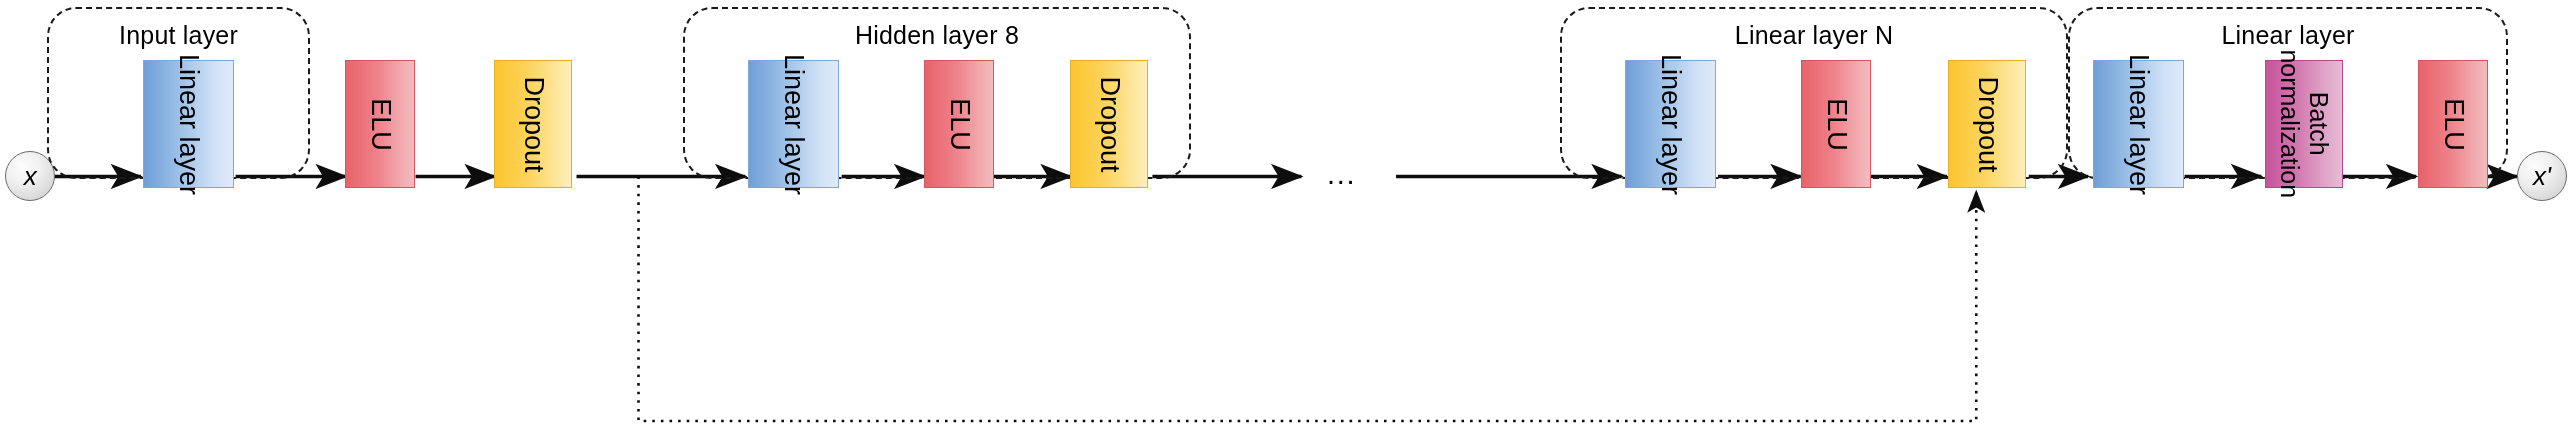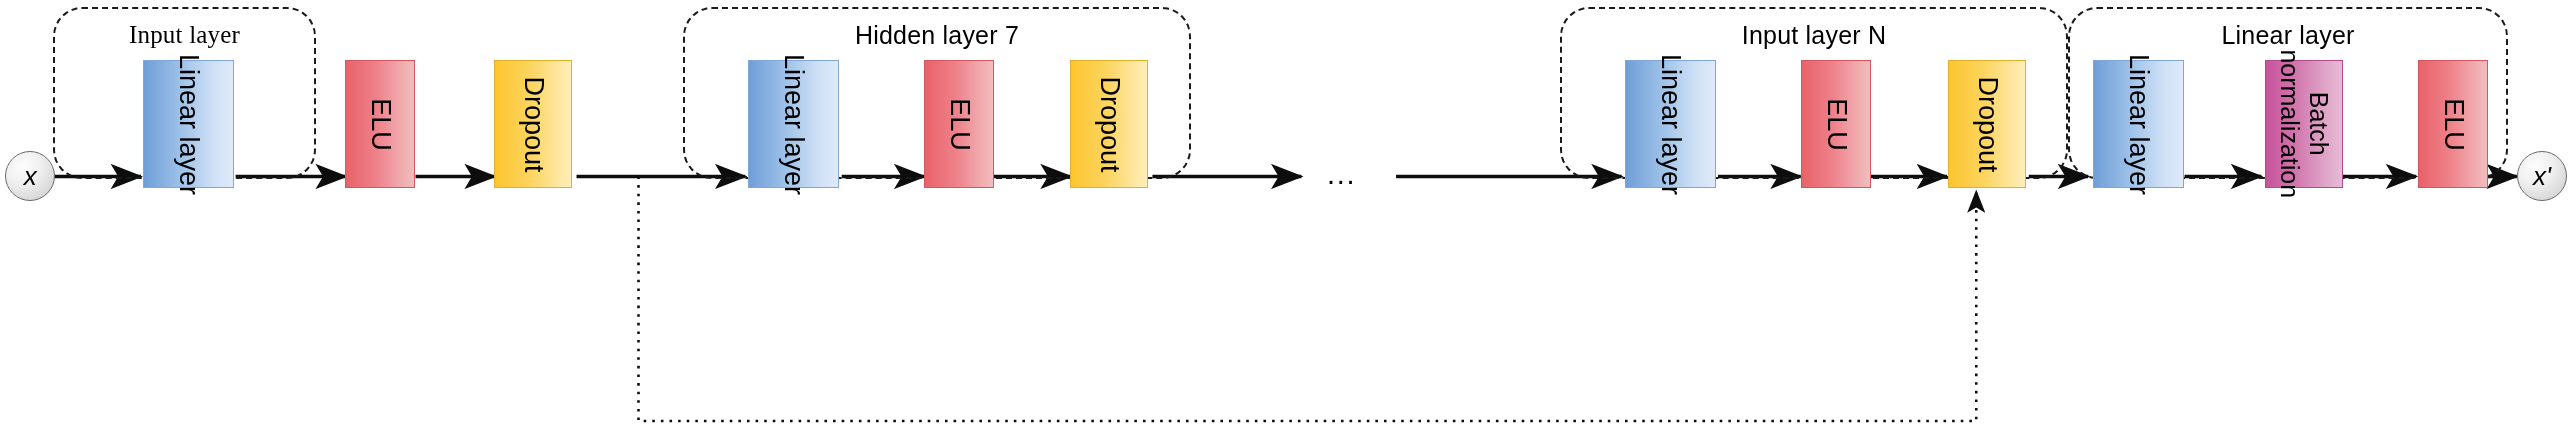--- a/index.html
+++ b/index.html
@@ -164,48 +164,48 @@
   <div class="io-node" style="left:5.2px; top:151px; width:50px; height:50px;">
     <span class="io-label">x</span>
   </div>
 
   <div class="io-node" style="left:2517px; top:151px; width:50px; height:50px;">
     <span class="io-label">x'</span>
   </div>
 
   <div class="ellipsis" style="left:1327px; top:160px;">...</div>
 
-  <div class="group-box" style="left:53px; top:6.9px; width:263px; height:172px;font-family:Liberation Serif, serif;">
+  <div class="group-box" style="left:47px; top:6.9px; width:263px; height:172px;">
     <div class="group-label">Input layer</div>
   </div>
   <div class="block blk-linear" style="left:143px; top:60px; width:91px; height:128px;">
     <span class="block-label">Linear layer</span>
   </div>
   <div class="block blk-elu" style="left:345px; top:60px; width:70px; height:128px;">
     <span class="block-label">ELU</span>
   </div>
   <div class="block blk-dropout" style="left:494px; top:60px; width:78px; height:128px;">
     <span class="block-label">Dropout</span>
   </div>
 
   <div class="group-box" style="left:683px; top:6.9px; width:508px; height:172px;">
-    <div class="group-label">Hidden layer 7</div>
+    <div class="group-label">Hidden layer 8</div>
   </div>
   <div class="block blk-linear" style="left:748px; top:60px; width:91px; height:128px;">
     <span class="block-label">Linear layer</span>
   </div>
   <div class="block blk-elu" style="left:924px; top:60px; width:70px; height:128px;">
     <span class="block-label">ELU</span>
   </div>
   <div class="block blk-dropout" style="left:1070px; top:60px; width:78px; height:128px;">
     <span class="block-label">Dropout</span>
   </div>
 
   <div class="group-box" style="left:1560px; top:6.9px; width:508px; height:172px;">
-    <div class="group-label">Input layer N</div>
+    <div class="group-label">Linear layer N</div>
   </div>
   <div class="block blk-linear" style="left:1625px; top:60px; width:91px; height:128px;">
     <span class="block-label">Linear layer</span>
   </div>
   <div class="block blk-elu" style="left:1801px; top:60px; width:70px; height:128px;">
     <span class="block-label">ELU</span>
   </div>
   <div class="block blk-dropout" style="left:1948px; top:60px; width:78px; height:128px;">
     <span class="block-label">Dropout</span>
   </div>

